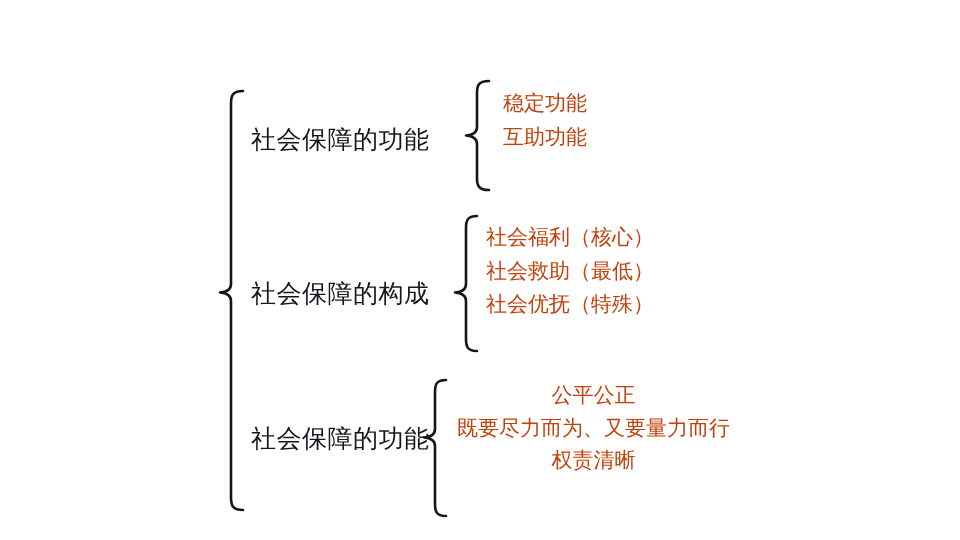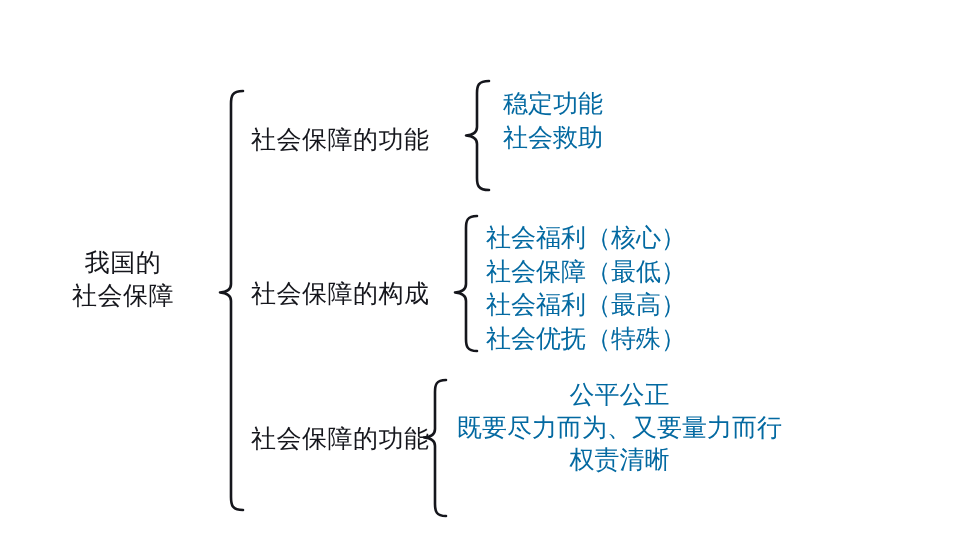--- a/index.html
+++ b/index.html
@@ -44,24 +44,24 @@
   }
   #branch-label-0 { left: 251px; top: 124px; }
   #branch-label-1 { left: 251px; top: 278px; }
   #branch-label-2 { left: 251px; top: 423px; }
 
   
   .leaf-group {
     position: absolute;
   }
   .leaf-item {
-    font-size: 25px;
+    font-size: 21px;
     line-height: 33.5px;
     white-space: nowrap;
-    color: #0369a1;
+    color: #c2410c;
   }
   #leaf-group-0 { left: 503px; top: 87px; }
   #leaf-group-1 { left: 486px; top: 221px; }
   #leaf-group-2 { left: 457px; top: 379px; text-align: center; }
   #leaf-group-2 .leaf-item { line-height: 32.5px; }
 
   
   #brace-layer {
     position: absolute;
     left: 0;
@@ -69,38 +69,33 @@
     width: 960px;
     height: 540px;
     pointer-events: none;
   }
 </style>
 </head>
 <body>
 
 <div id="canvas">
 
-  <div class="node-text" id="root-label">
-    <span class="rl">我国的</span>
-    <span class="rl">社会保障</span>
-  </div>
 
   <div class="node-text branch-label" id="branch-label-0">社会保障的功能</div>
   <div class="node-text branch-label" id="branch-label-1">社会保障的构成</div>
   <div class="node-text branch-label" id="branch-label-2">社会保障的功能</div>
 
   <div class="leaf-group" id="leaf-group-0">
     <div class="leaf-item">稳定功能</div>
-    <div class="leaf-item">社会救助</div>
+    <div class="leaf-item">互助功能</div>
   </div>
 
   <div class="leaf-group" id="leaf-group-1">
     <div class="leaf-item">社会福利（核心）</div>
-    <div class="leaf-item">社会保障（最低）</div>
-    <div class="leaf-item">社会福利（最高）</div>
+    <div class="leaf-item">社会救助（最低）</div>
     <div class="leaf-item">社会优抚（特殊）</div>
   </div>
 
   <div class="leaf-group" id="leaf-group-2">
     <div class="leaf-item">公平公正</div>
     <div class="leaf-item">既要尽力而为、又要量力而行</div>
     <div class="leaf-item">权责清晰</div>
   </div>
 
   <svg id="brace-layer" viewBox="0 0 960 540">

